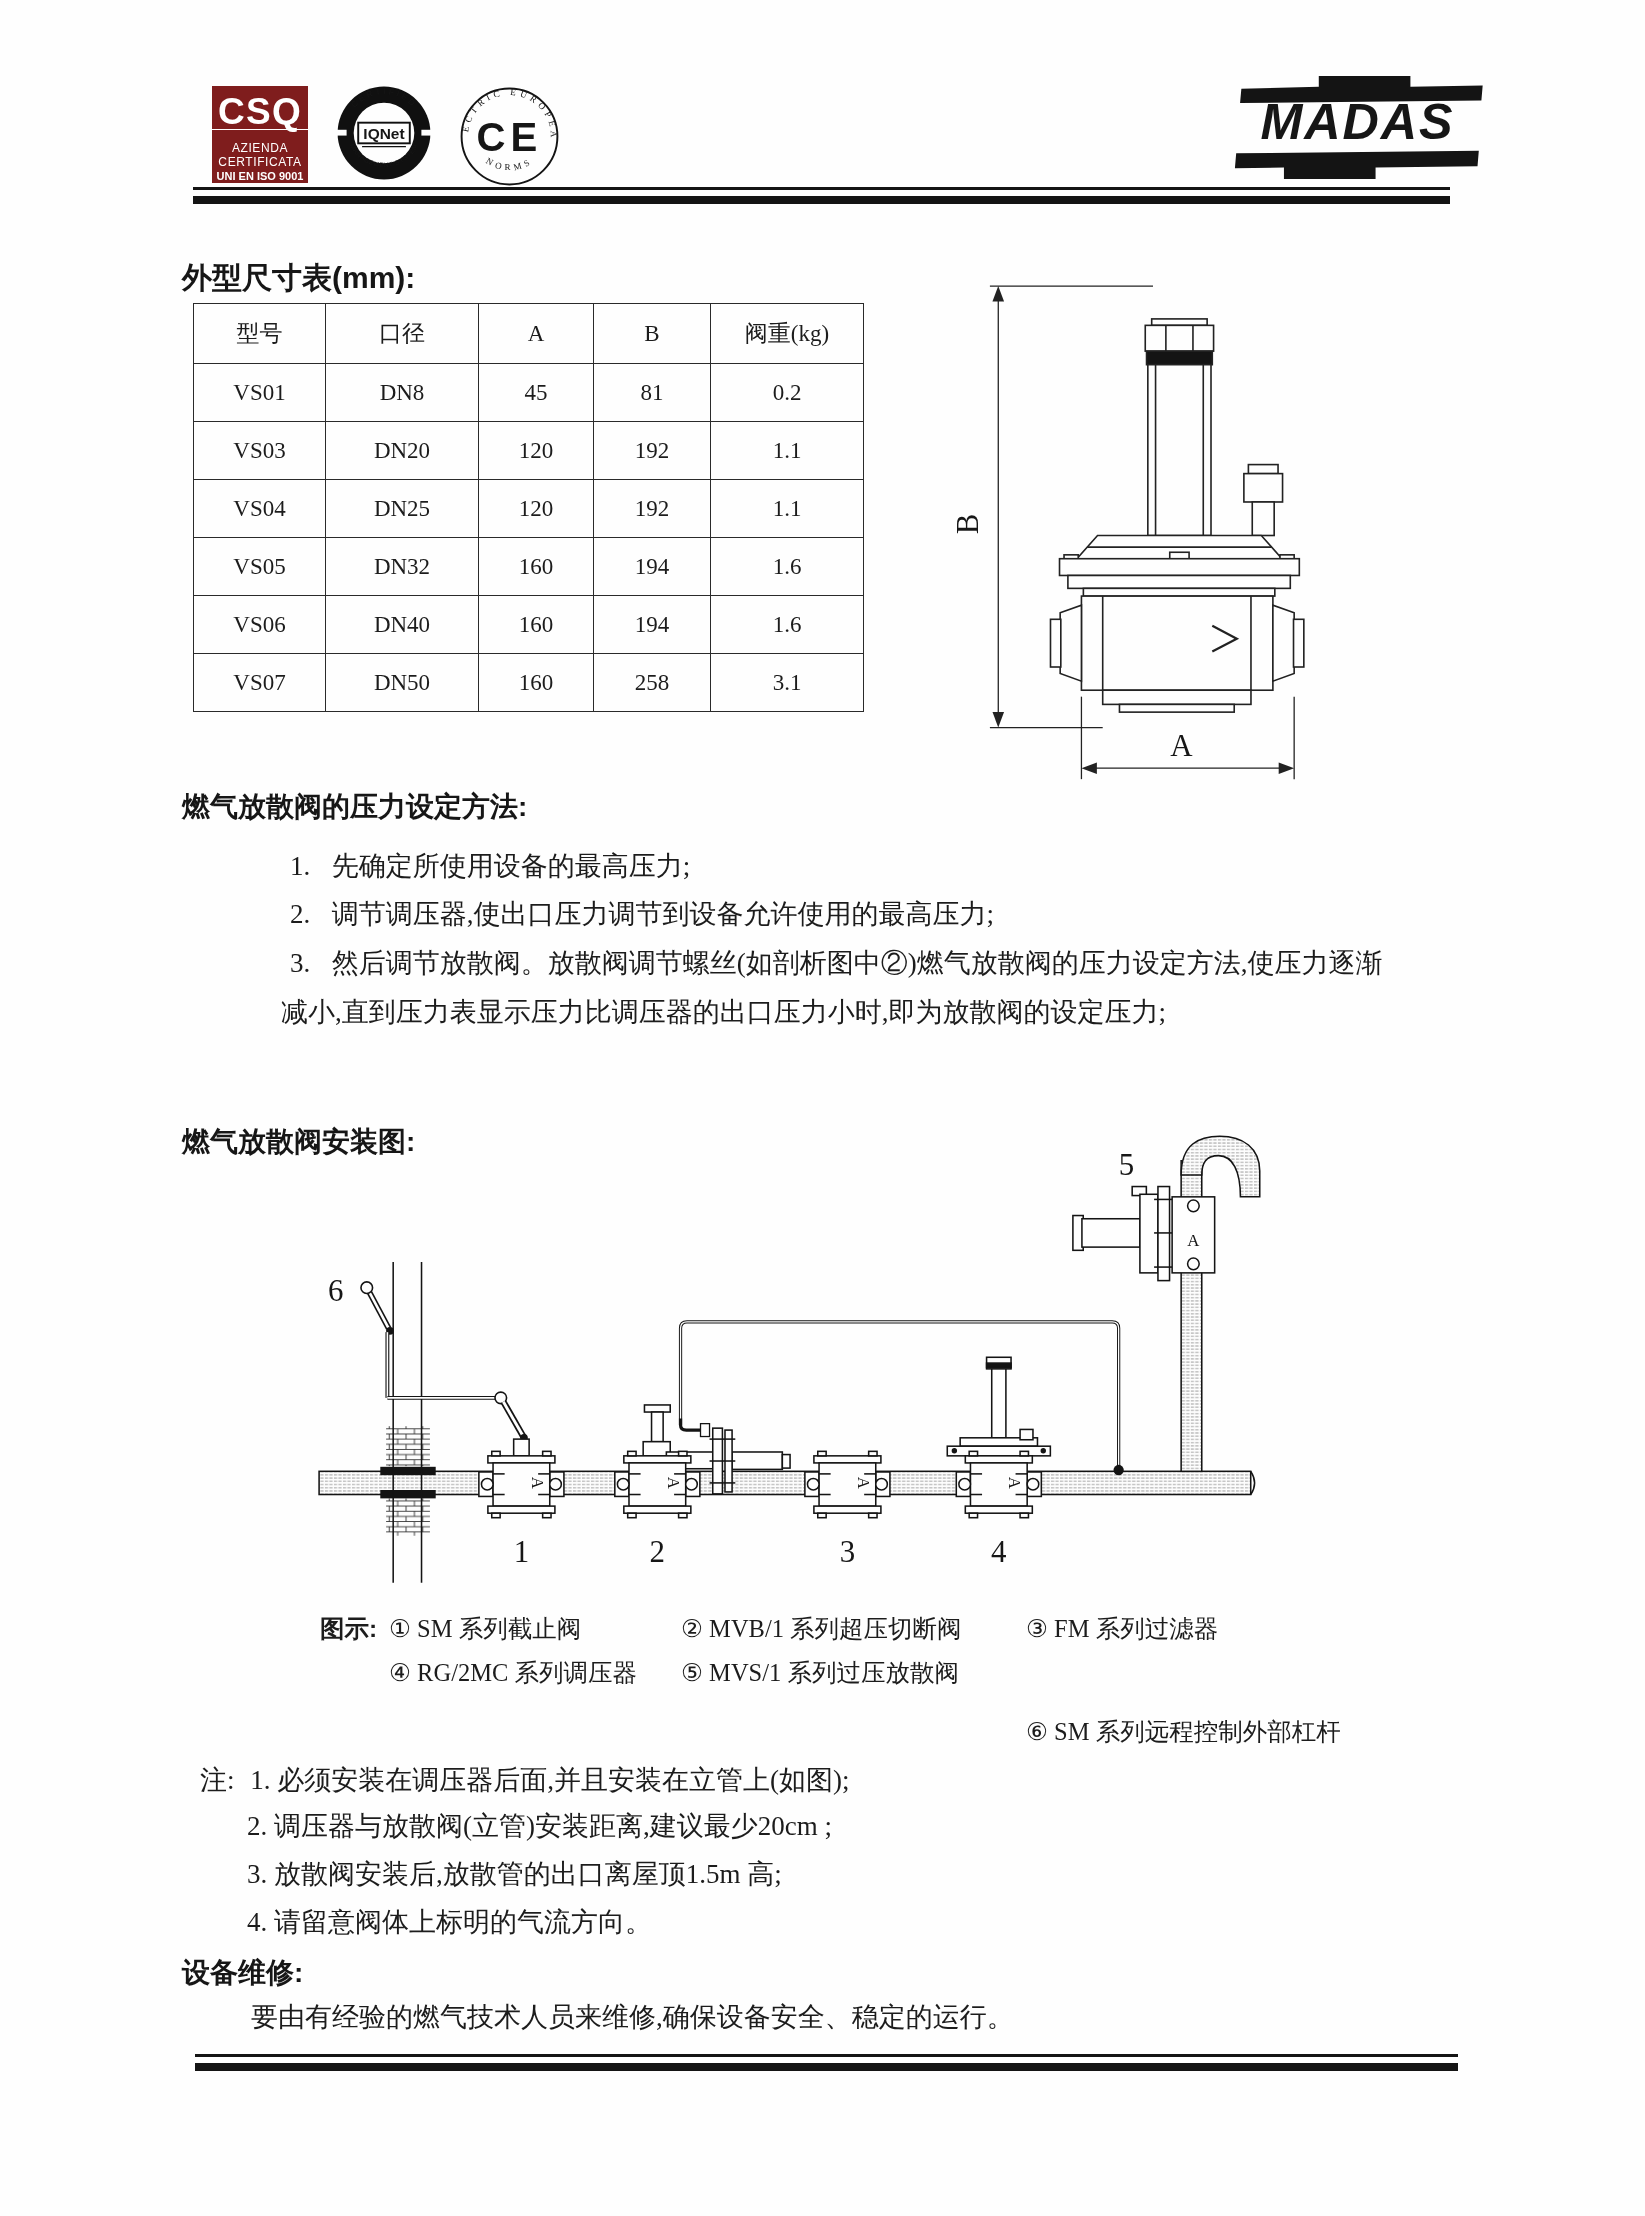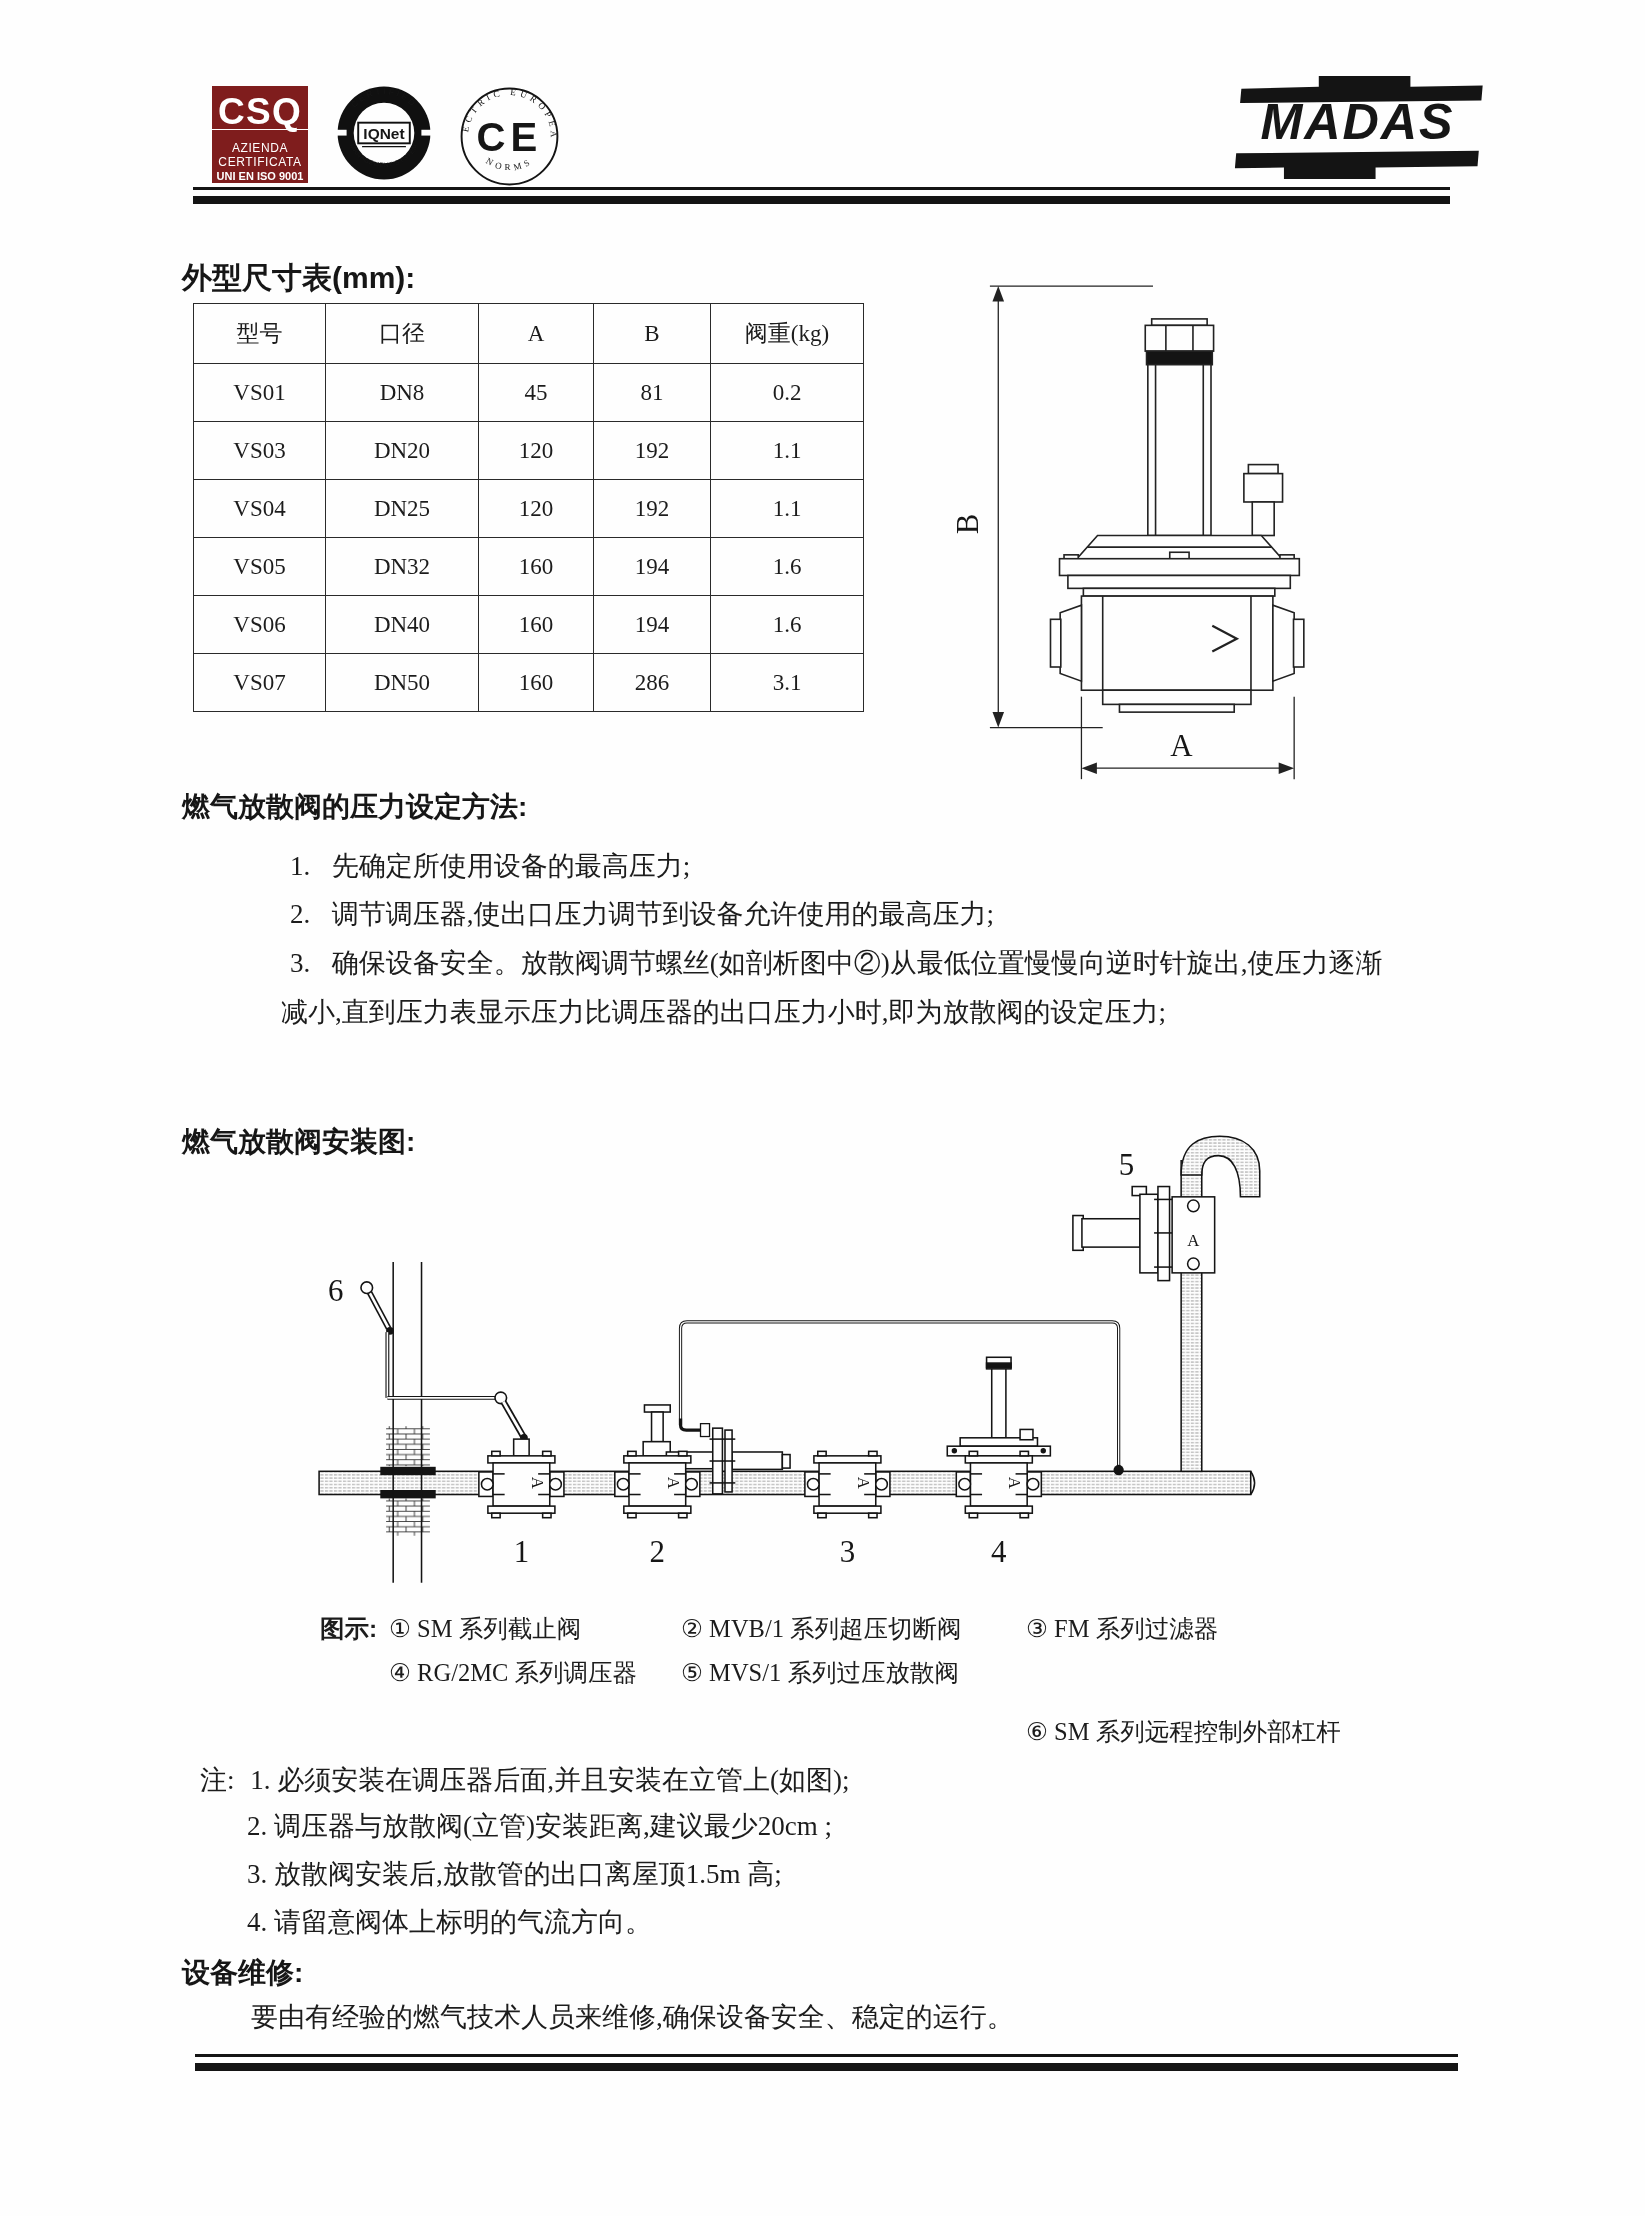--- a/index.html
+++ b/index.html
@@ -133,21 +133,21 @@
       <td>VS06</td>
       <td>DN40</td>
       <td>160</td>
       <td>194</td>
       <td>1.6</td>
     </tr>
     <tr class="dr">
       <td>VS07</td>
       <td>DN50</td>
       <td>160</td>
-      <td>286</td>
+      <td>258</td>
       <td>3.1</td>
     </tr>
   </tbody>
     </table>
 
   <svg class="abs" style="left:948px;top:271px" width="419" height="529" viewBox="0 0 650 820">
     <g stroke="#222" stroke-width="2" fill="none">
       <line x1="65" y1="23" x2="318" y2="23"></line>
       <line x1="65" y1="708" x2="240" y2="708"></line>
       <line x1="78" y1="30" x2="78" y2="701"></line>
@@ -202,21 +202,21 @@
   <div class="abs body-txt" style="left:290px;top:848px">
     <span class="numcell" style="width:35px">1.</span>
     <span>先确定所使用设备的最高压力;</span>
   </div>
   <div class="abs body-txt" style="left:290px;top:896px">
     <span class="numcell" style="width:35px">2.</span>
     <span>调节调压器,使出口压力调节到设备允许使用的最高压力;</span>
   </div>
   <div class="abs body-txt" style="left:290px;top:945px">
     <span class="numcell" style="width:35px">3.</span>
-    <span>确保设备安全。放散阀调节螺丝(如剖析图中②)从最低位置慢慢向逆时针旋出,使压力逐渐</span>
+    <span>然后调节放散阀。放散阀调节螺丝(如剖析图中②)燃气放散阀的压力设定方法,使压力逐渐</span>
   </div>
   <div class="abs body-txt" style="left:281px;top:994px">
     <span>减小,直到压力表显示压力比调压器的出口压力小时,即为放散阀的设定压力;</span>
   </div>
 
   <div class="abs h-sans" style="left:182px;top:1123px;font-size:28px">燃气放散阀安装图:</div>
 
   <svg class="abs" style="left:284px;top:1135px" width="1083" height="451" viewBox="0 0 1680 700">
     <defs>
       <pattern id="hatch" width="7" height="5" patternUnits="userSpaceOnUse">

